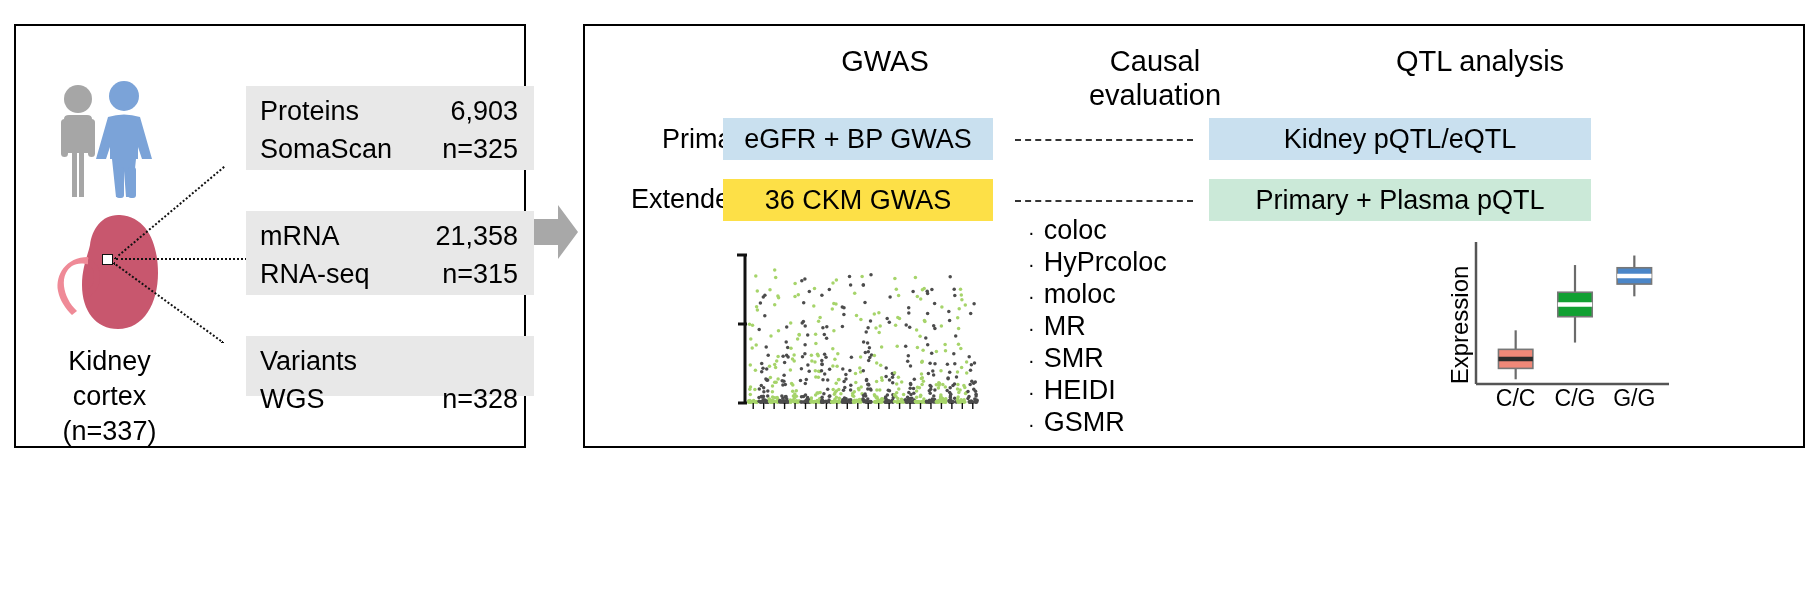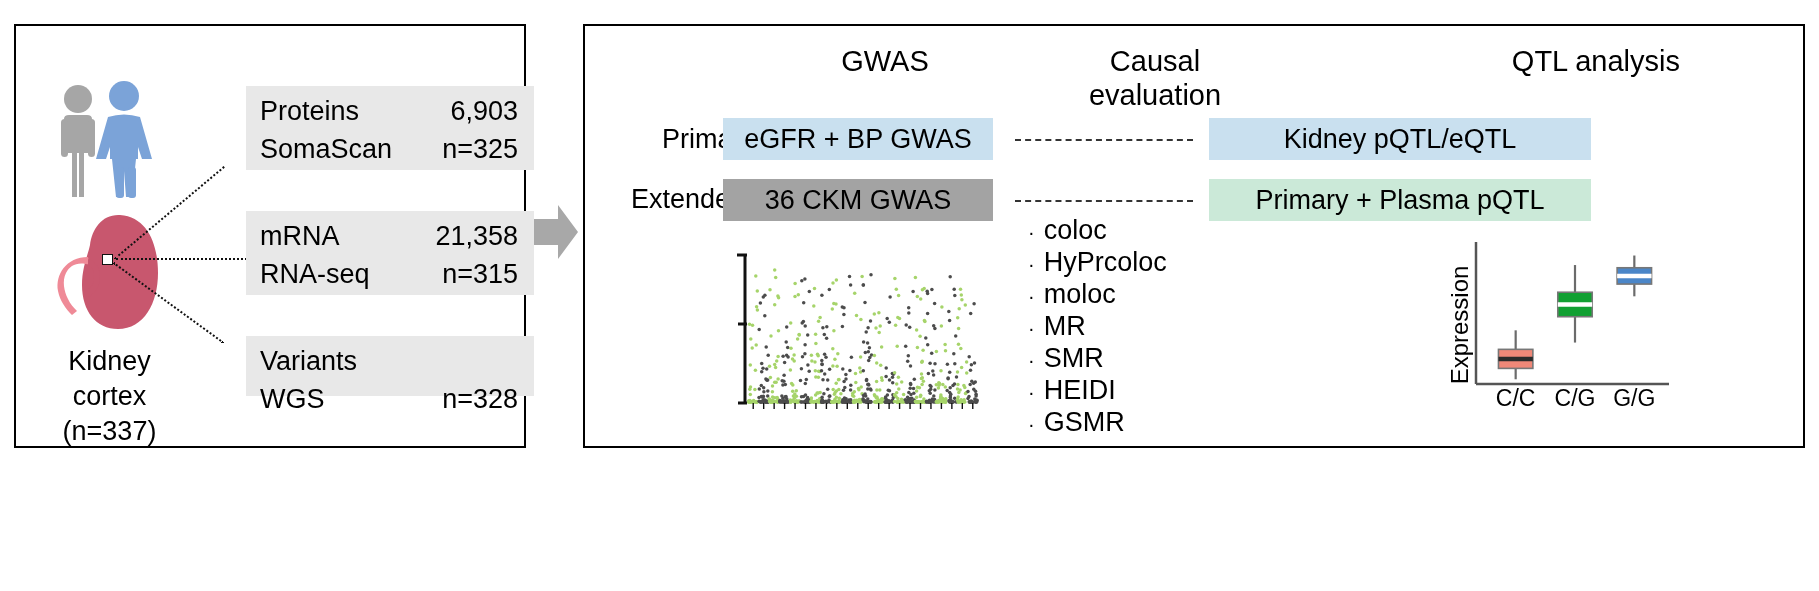--- a/index.html
+++ b/index.html
@@ -37,32 +37,32 @@
   
   .dotline{position:absolute;border-top:2.5px dotted #111;transform-origin:0 0;height:0;}
 
   
   #flow-arrow{position:absolute;left:534px;top:205px;width:44px;height:54px;}
 
   
   .col-title{position:absolute;font-size:29px;line-height:34px;text-align:center;}
   #title-gwas{left:740px;top:44px;width:290px;}
   #title-causal{left:1040px;top:44px;width:230px;}
-  #title-qtl{left:1280px;top:44px;width:400px;text-align:right;}
+  #title-qtl{left:1280px;top:44px;width:400px;}
 
   
   .row-label{position:absolute;font-size:27px;line-height:34px;text-align:right;width:160px;}
   #label-primary{left:595px;top:122px;}
   #label-extended{left:585px;top:182px;}
 
   
   .pill{position:absolute;display:flex;align-items:center;justify-content:center;
       font-size:27px;white-space:nowrap;box-sizing:border-box;}
   #pill-gwas-primary{left:723px;top:118px;width:270px;height:42px;background:#c9e0ef;}
-  #pill-gwas-extended{left:723px;top:179px;width:270px;height:42px;background:#a3a3a3;}
+  #pill-gwas-extended{left:723px;top:179px;width:270px;height:42px;background:#fde047;}
   #pill-qtl-primary{left:1209px;top:118px;width:340px;height:42px;background:#c9e0ef;}
   #pill-qtl-extended{left:1209px;top:179px;width:340px;height:42px;background:#cbe9d8;}
 
   
   #pill-qtl-primary{width:382px;}
   #pill-qtl-extended{width:382px;}
 
   
   .link-dash{position:absolute;border-top:2.4px dashed #333;height:0;}
   #link-primary{left:1015px;top:139px;width:178px;}

